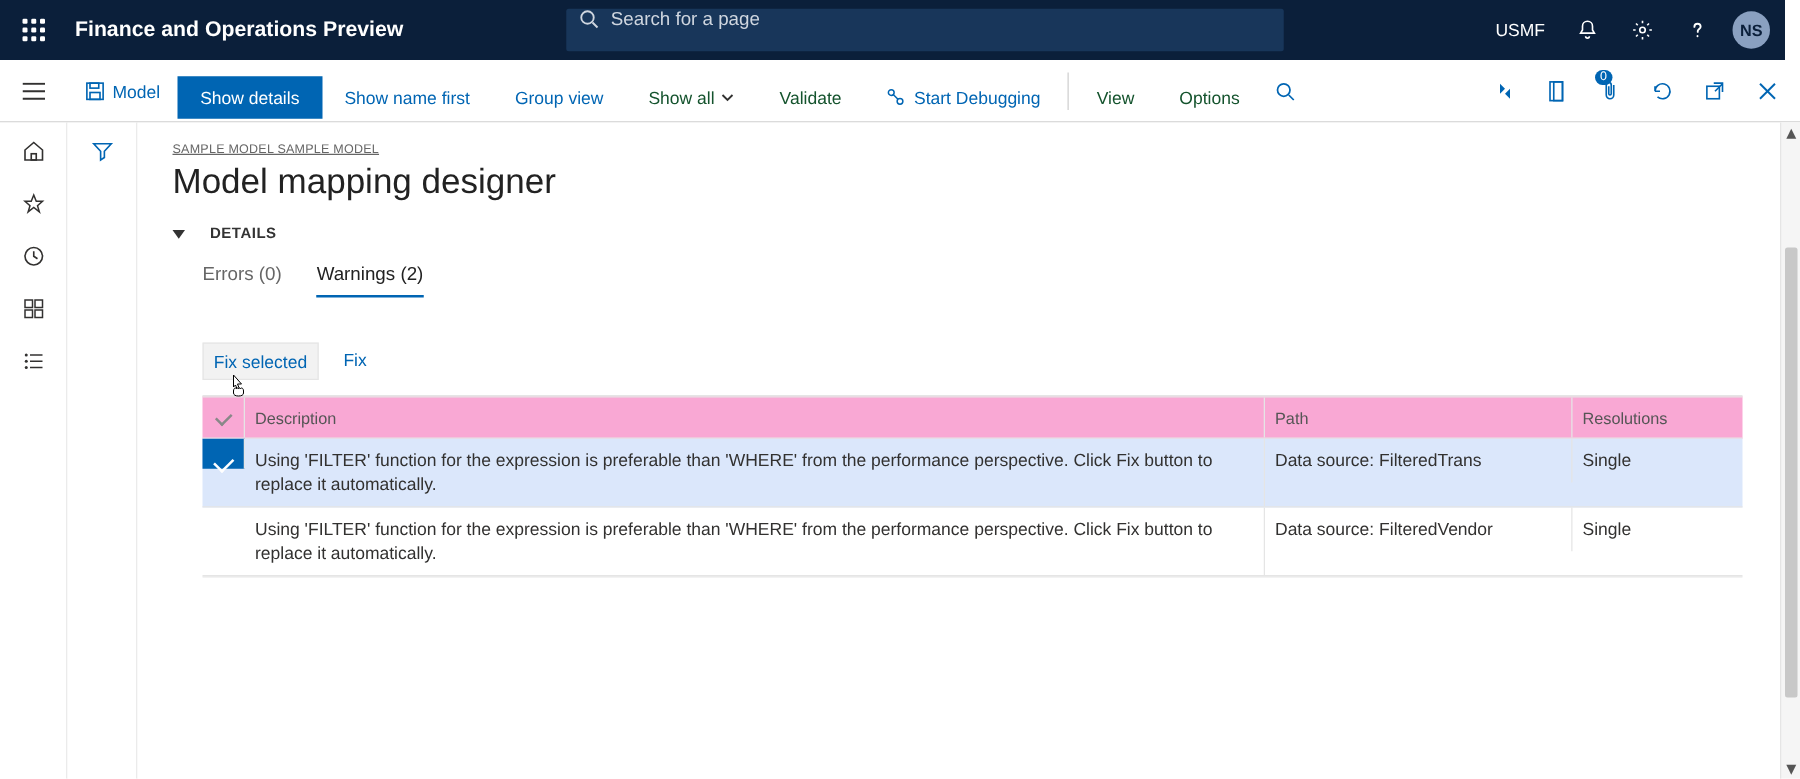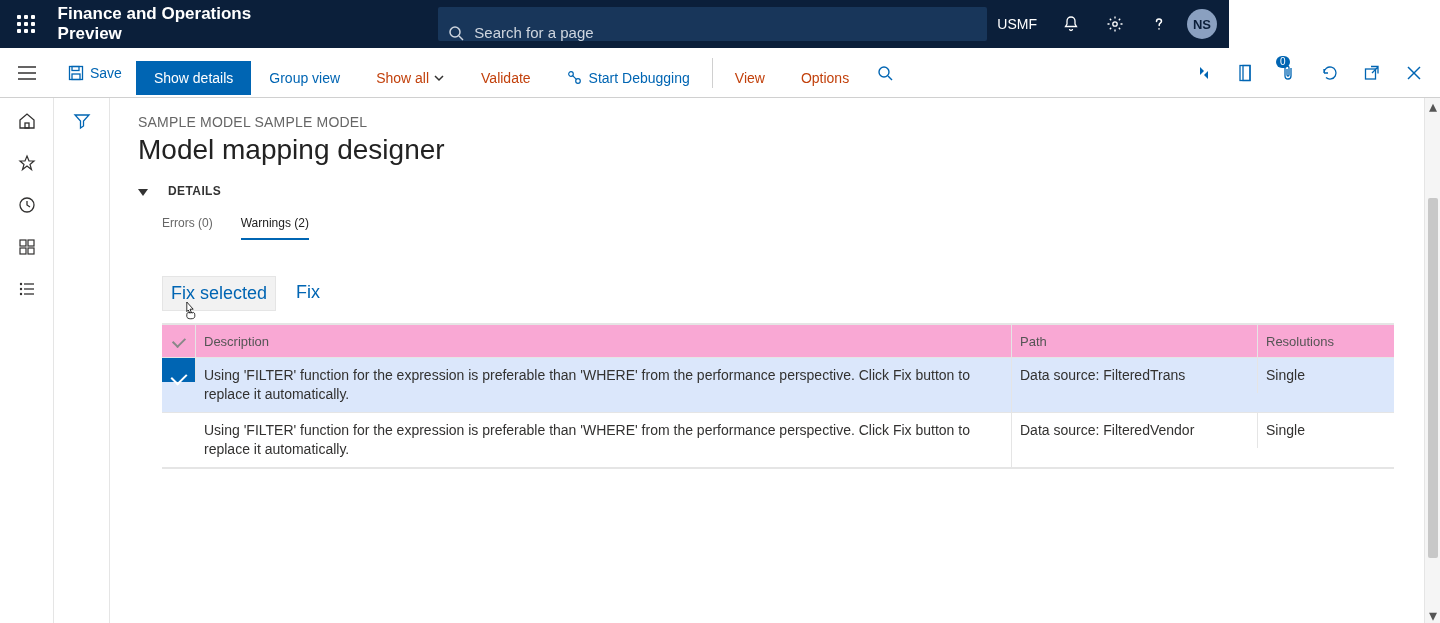--- a/index.html
+++ b/index.html
@@ -6,34 +6,34 @@
     body { width: 1440px; height: 623px; overflow: hidden; background: #fff; }
 
     
     .topbar {
       height: 48px;
       background: #0b1f3a;
       display: flex;
       align-items: center;
       color: #fff;
       padding: 0 8px 0 0;
-      width: 1229px;
+      width: 1428px;
     }
     .topbar .waffle {
       width: 54px; height: 48px; display:flex; align-items:center; justify-content:center;
     }
     .waffle-icon { display:grid; grid-template-columns:repeat(3,4px); grid-template-rows:repeat(3,4px); gap:3px; }
     .waffle-icon span { width:4px; height:4px; background:#fff; border-radius:1px; }
     .topbar .title { font-size: 17px; font-weight:600; padding-left: 6px; }
     .searchwrap {
       margin-left: 130px;
       width: 574px; height: 34px;
       background: #18365a;
       border-radius: 2px;
-      display:flex; align-items:flex-end;
+      display:flex; align-items:flex-start;
       padding: 0 10px;
       color: #cfd6df;
     }
     .searchwrap input {
       background: transparent; border: none; outline: none; color:#fff; font-size:15px; flex:1; margin-left:10px;
     }
     .searchwrap input::placeholder { color:#cfd6df; }
     .topbar .spacer { flex:1; }
     .topbar .right { display:flex; align-items:center; gap: 4px; justify-content: center; }
     .topbar .right .txt { font-size:14px; padding: 0 10px; }
@@ -45,21 +45,21 @@
       height: 50px;
       border-bottom: 1px solid #d0d0d0;
       display:flex; align-items:center;
       background:#fff;
       padding-left: 0;
       width: 1440px;
       position: relative;
     }
     .ab-hamburger { width:54px; height:50px; display:flex; align-items:center; justify-content:center; color:#323130; }
     .ab-item { height:34px; display:flex; align-items:center; padding: 0 18px; font-size:14px; color:#0065b3; cursor:pointer; position:relative;margin-top:10px; }
-    .ab-item.dark { color:#c2410c; }
+    .ab-item.dark { color:#14532d; }
     .ab-item.active { background:#0065b3; color:#fff; }
     .ab-save { color:#0065b3; display:flex; align-items:center; gap:6px; padding: 0 14px; height:50px; font-size:14px; }
     .ab-sep { width:1px; height:30px; background:#d0d0d0; margin: 0 4px; }
     .ab-right { margin-left:auto; display:flex; align-items:center; gap:6px; padding-right:8px; }
     .ab-icon { width:36px; height:50px; display:flex; align-items:center; justify-content:center; color:#0065b3; position:relative; }
     .ab-badge { position:absolute; top:8px; left:6px; background:#0065b3; color:#fff; font-size:10px; border-radius:8px; padding:1px 4px; line-height:1; }
     .debug-ic { display:inline-flex; align-items:center; gap:6px; }
     .chev { margin-left:4px; }
 
     
@@ -82,33 +82,33 @@
       background:#fff;
       display:flex; flex-direction:column; align-items:center; padding-top:14px;
       color:#0065b3;
     }
     .content {
       flex:1;
       padding: 16px 22px 0 28px;
       background:#fff;
       position:relative;
     }
-    .breadcrumb { font-size:14px; color:#666; letter-spacing:0.2px; }
+    .breadcrumb { font-size:10px; color:#666; letter-spacing:0.2px;text-decoration:underline; }
     .h1 { font-size:28px; color:#222; margin-top:4px; font-weight:400; }
 
     .section-hdr { display:flex; align-items:center; gap:20px; margin-top:18px; color:#333; }
     .section-hdr .tri { width:0; height:0; border-left:5px solid transparent; border-right:5px solid transparent; border-top:7px solid #333; transform: translateY(1px);}
     .section-hdr .lbl { font-size:12px; font-weight:700; letter-spacing:0.4px; }
 
     .tabs { display:flex; gap:28px; margin-top:14px; padding-left:24px; }
-    .tab { font-size:12px; color:#666; padding: 4px 0 8px 0; cursor:pointer; }
+    .tab { font-size:15px; color:#666; padding: 4px 0 8px 0; cursor:pointer; }
     .tab.active { color:#222; border-bottom:2px solid #0065b3; }
 
     .btnrow { display:flex; gap:12px; margin-top:36px; padding-left:24px; }
-    .linkbtn { font-size:18px; color:#0065b3; padding:6px 8px; cursor:pointer; }
+    .linkbtn { font-size:14px; color:#0065b3; padding:6px 8px; cursor:pointer; }
     .linkbtn.hover { background:#f2f2f2; border:1px solid #e5e5e5; }
 
     .table { margin-top:12px; border:1px solid #e5e5e5; border-left:none; border-right:none; width: 1232px; margin-left:24px; }
     .thead { display:flex; background:#f9a8d4; border-bottom:1px solid #e5e5e5; border-top:1px solid #e5e5e5; font-size:13px; color:#555; height:34px; align-items:center; }
     .col-check { width:34px; border-right:1px solid #e5e5e5; display:flex; align-items:center; justify-content:center; height:100%; }
     .col-desc { width:816px; padding: 0 8px; border-right:1px solid #e5e5e5; height:100%; display:flex; align-items:center; }
     .col-path { width:246px; padding: 12px 8px; border-right:1px solid #e5e5e5; height:100%; display:flex; align-items:center; }
     .col-res  { width:118px; padding: 0 8px; height:100%; display:flex; align-items:center; }
     .trow { display:flex; font-size:14px; color:#323130; border-bottom:1px solid #e5e5e5; min-height:52px; }
     .trow .col-check { align-items:flex-start; padding-top:0; }
@@ -191,23 +191,24 @@
         <line x1="0" y1="7" x2="18" y2="7" stroke="#323130" stroke-width="1.5"></line>
         <line x1="0" y1="13" x2="18" y2="13" stroke="#323130" stroke-width="1.5"></line>
       </svg>
   </div>
   <div class="ab-save">
     <svg width="16" height="16" viewBox="0 0 16 16">
         <rect x="1.5" y="1.5" width="13" height="13" stroke="#0065b3" stroke-width="1.3" fill="none"></rect>
         <rect x="4" y="1.5" width="7" height="4" stroke="#0065b3" stroke-width="1.3" fill="none"></rect>
         <rect x="4" y="9" width="8" height="5.5" stroke="#0065b3" stroke-width="1.3" fill="none"></rect>
       </svg>
-    <span>Save</span>
+    <span>Model</span>
   </div>
   <div class="ab-item active">Show details</div>
+  <div class="ab-item">Show name first</div>
   <div class="ab-item">Group view</div>
   <div class="ab-item dark">
     <span>Show all</span>
     <svg class="chev" width="12" height="12" viewBox="0 0 12 12">
         <path d="M2 4l4 4 4-4" stroke="#323130" stroke-width="1.5" fill="none"></path>
       </svg>
   </div>
   <div class="ab-item dark">Validate</div>
   <div class="ab-item">
     <span class="debug-ic">

